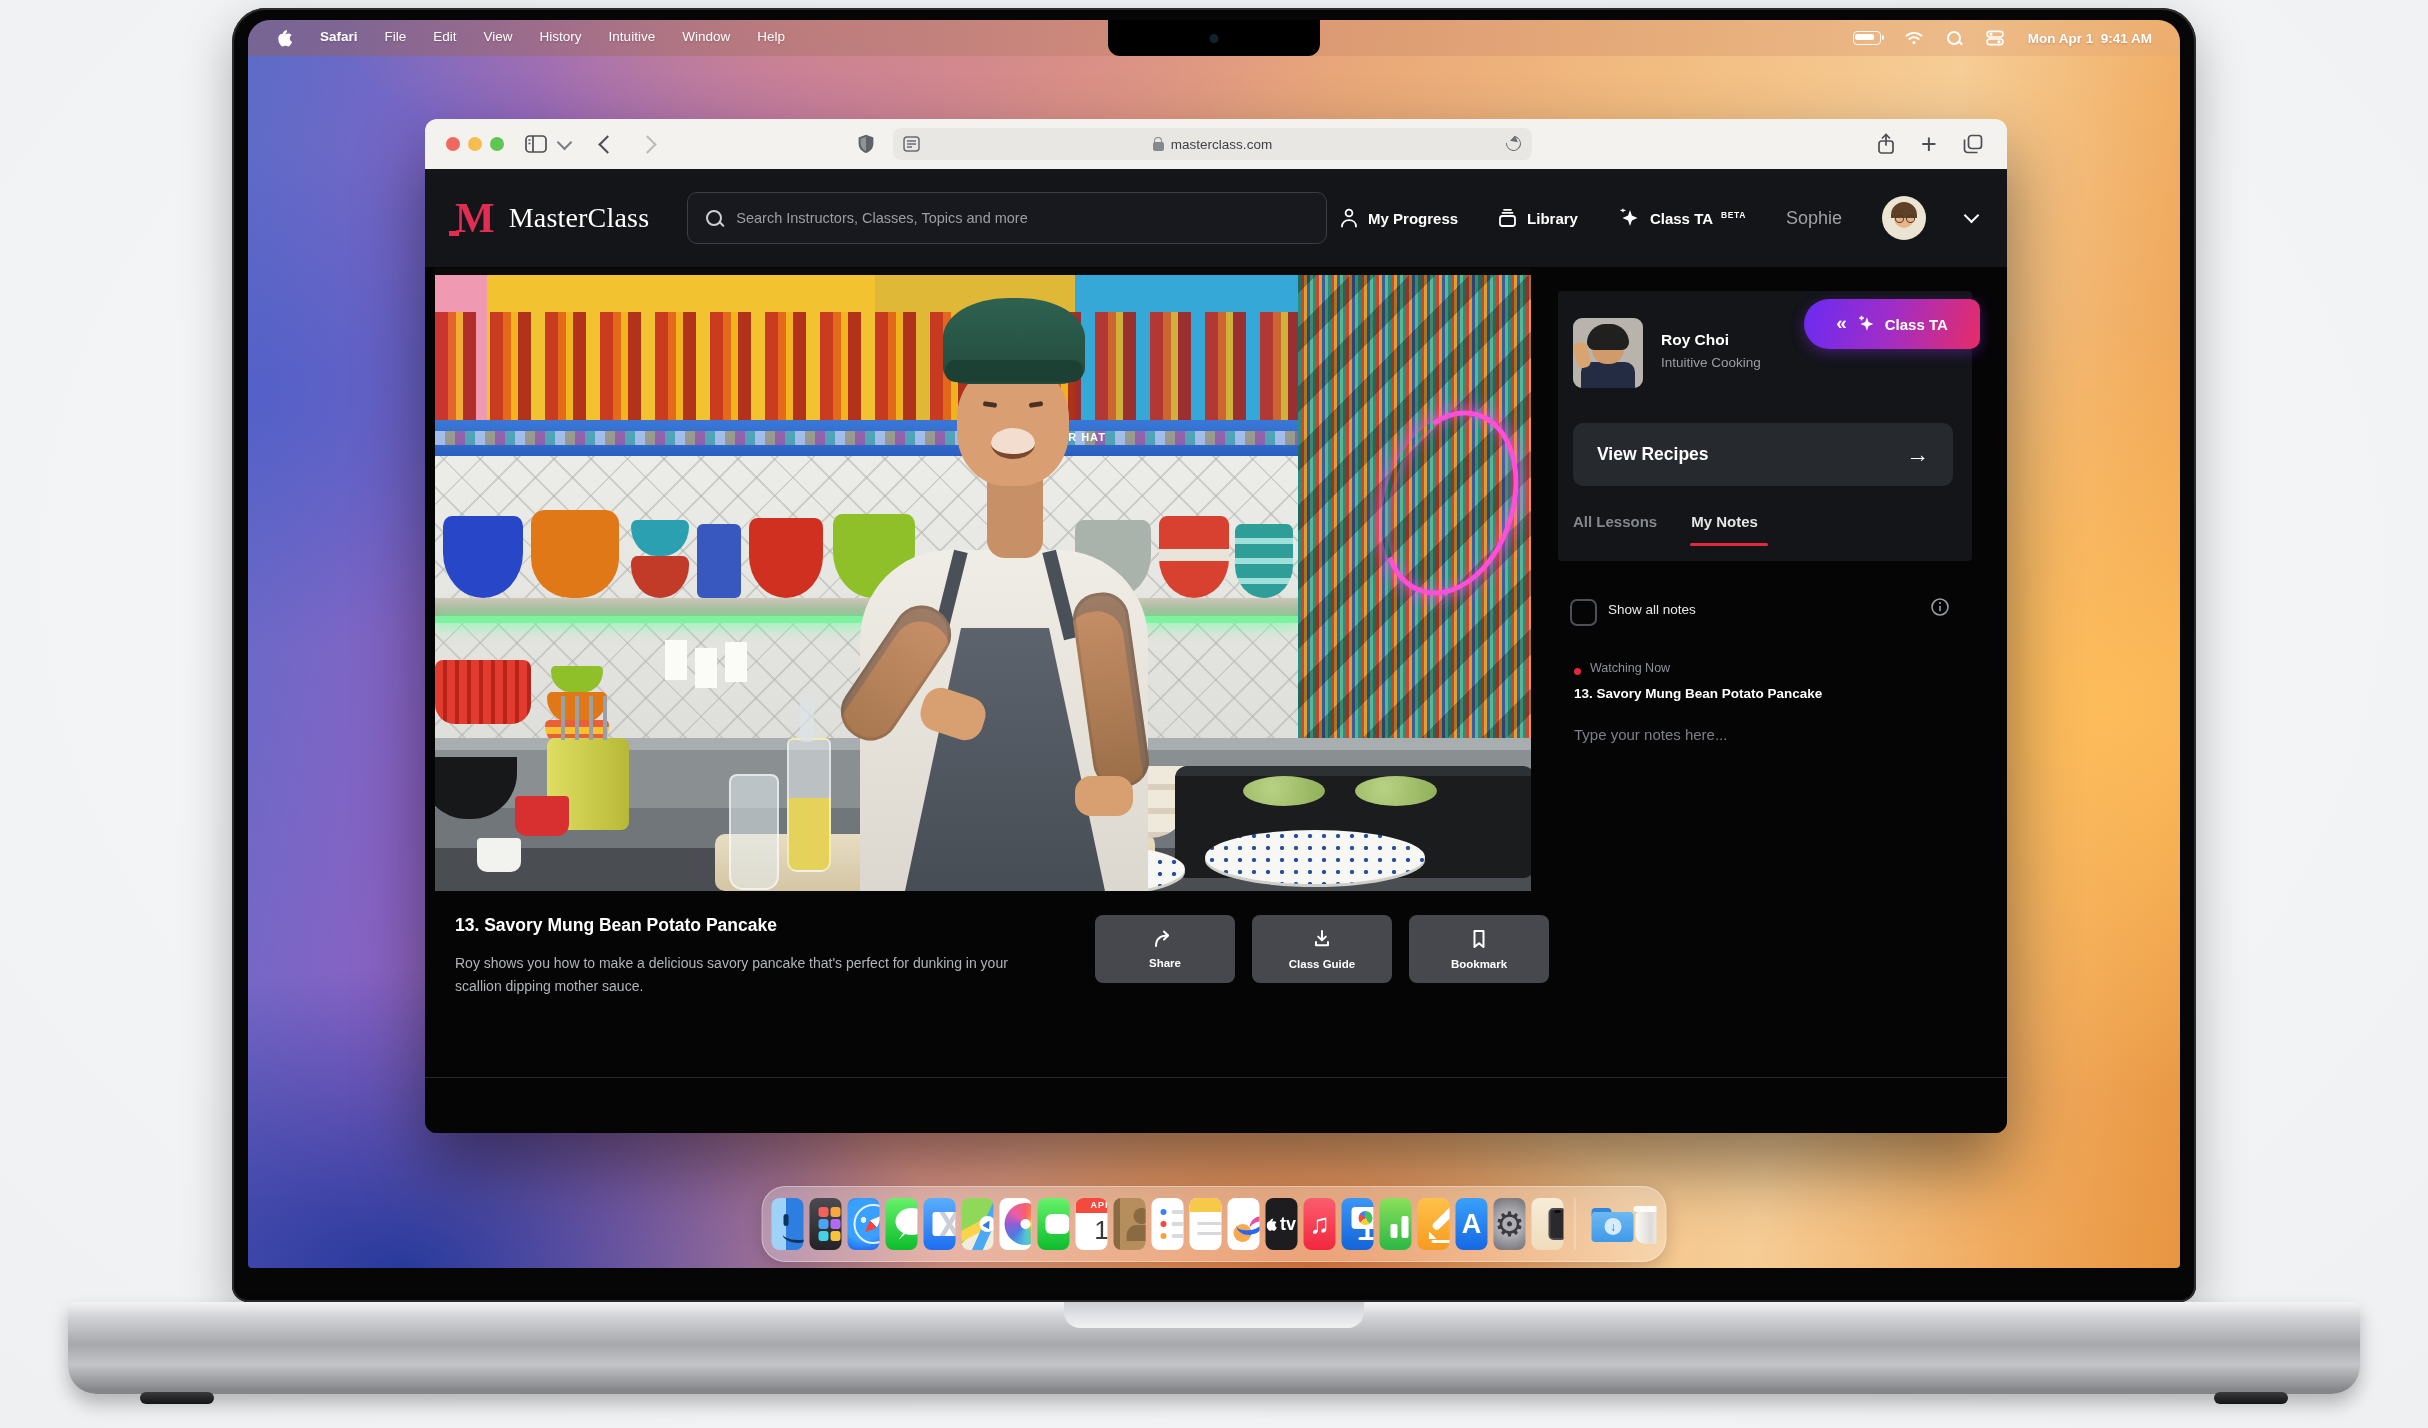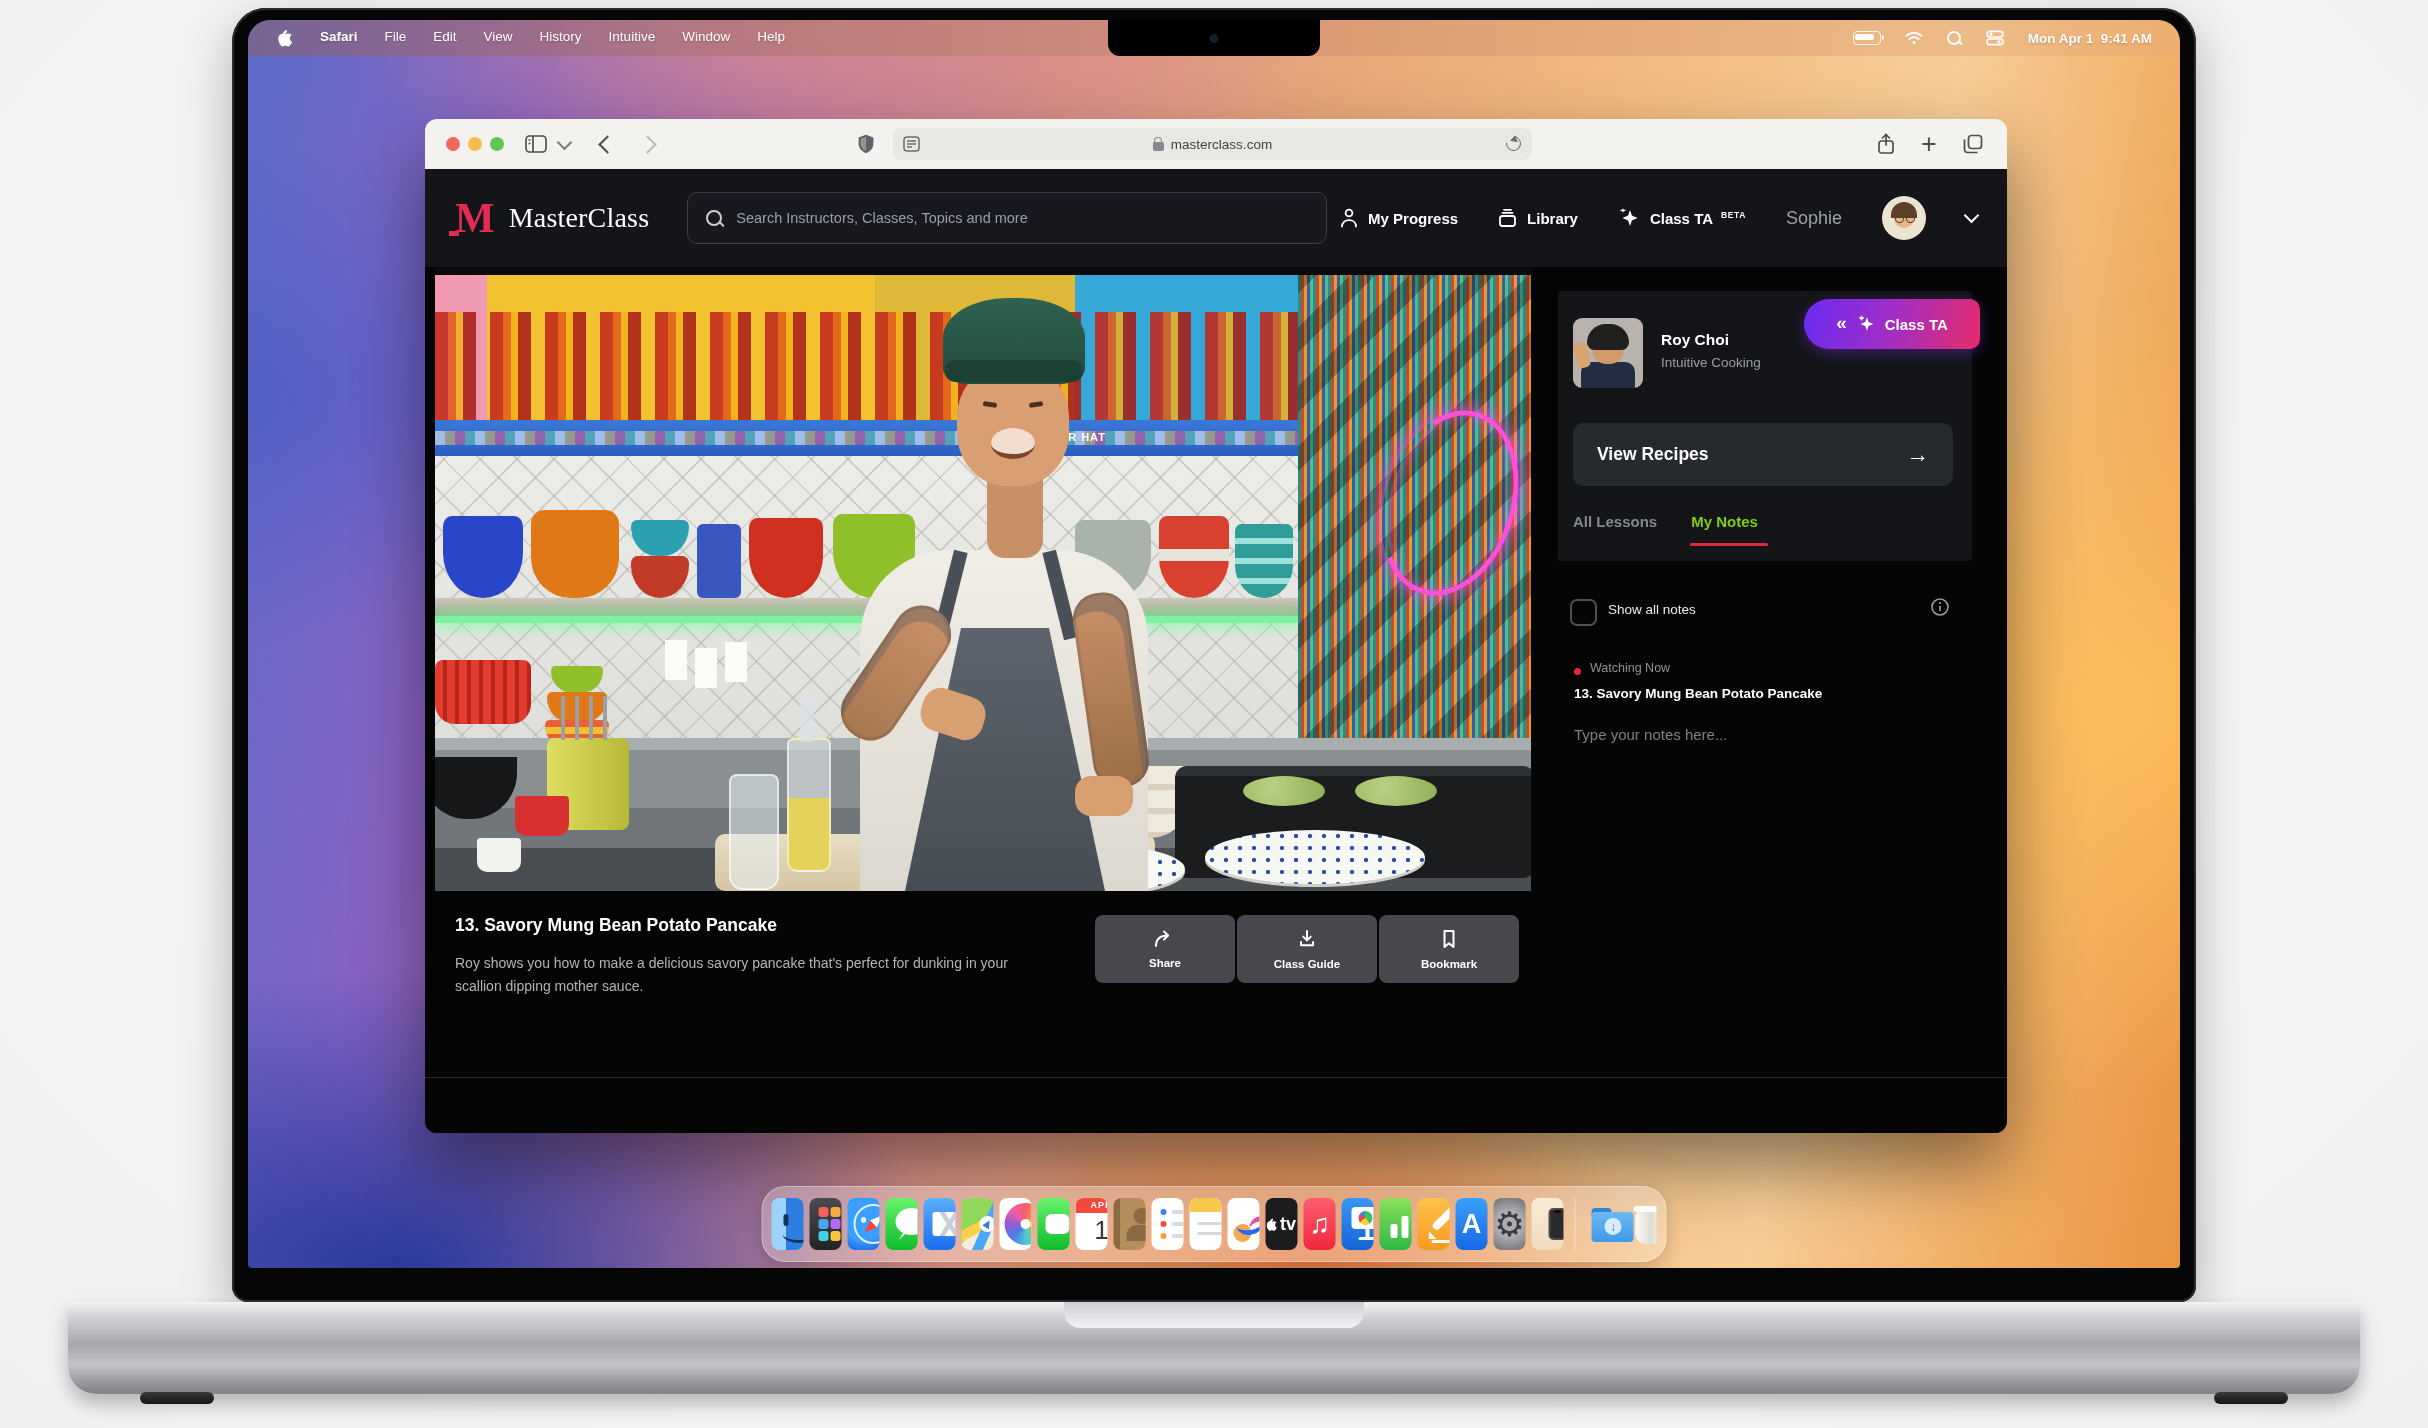--- a/index.html
+++ b/index.html
@@ -333,21 +333,21 @@
               <div style="left:648px;top:324px;width:56px;height:196px;background:linear-gradient(180deg,#c89068,#9a6e48);border-radius:26px;transform:rotate(-8deg);box-shadow:inset 0 0 0 3px rgba(90,80,70,.25), inset -8px 18px 0 rgba(80,90,100,.35);"></div>
               <div style="left:640px;top:508px;width:58px;height:40px;background:#d8a070;border-radius:16px;"></div>
               <div style="left:0;top:0;width:1096px;height:7px;background:#0a0a0a;"></div>
             </div>
 
             <div style="position:absolute;left:30px;top:648px;width:560px;">
               <div style="color:#fff;font-size:17.5px;font-weight:bold;">13. Savory Mung Bean Potato Pancake</div>
               <div style="color:#b2b4b8;font-size:14px;line-height:1.65;margin-top:16px;">Roy shows you how to make a delicious savory pancake that's perfect for dunking in your scallion dipping mother sauce.</div>
             </div>
 
-            <div style="position:absolute;left:630px;top:648px;display:flex;gap:2px;padding-left:40px;">
+            <div style="position:absolute;left:630px;top:648px;display:flex;gap:17px;padding-left:40px;">
               <div class="actbtn">
                 <svg width="22" height="18" viewBox="0 0 22 18" fill="none" stroke="#fff" stroke-width="2" stroke-linecap="round" stroke-linejoin="round">
                     <path d="M2 16 C2 8.5 7 5.5 14 5.5"></path>
                     <path d="M10 1.5 14 5.5 10 9.5"></path>
                   </svg>
                 <span>Share</span>
               </div>
               <div class="actbtn">
                 <svg width="20" height="20" viewBox="0 0 20 20" fill="none" stroke="#fff" stroke-width="2" stroke-linecap="round" stroke-linejoin="round">
                     <path d="M10 2 v9"></path>
@@ -386,21 +386,21 @@
                       <rect fill="#fff" x="3.6" y="3.6" width="5" height="1.8"></rect>
                     </svg>
                   <span>Class TA</span>
                 </div>
                 <div class="recipes-btn">
                   <span>View Recipes</span>
                   <span style="font-size:23px;font-weight:normal;">→</span>
                 </div>
                 <div class="tabs">
                   <span style="color:#84878d;">All Lessons</span>
-                  <span style="color:#84cc16;">My Notes</span>
+                  <span style="color:#e5e5e5;">My Notes</span>
                 </div>
                 <div class="tab-underline"></div>
               </div>
 
               <div class="checkbox"></div>
               <span style="position:absolute;left:50px;top:311px;color:#e8e9eb;font-size:13.5px;">Show all notes</span>
               <span class="infoicon">
                 <svg width="20" height="20" viewBox="0 0 20 20" fill="none" stroke="#9a9da2" stroke-width="1.6">
                     <circle cx="10" cy="10" r="8"></circle>
                     <rect x="9.2" y="8.8" width="1.6" height="5.4" rx=".8" fill="#9a9da2" stroke="none"></rect>

